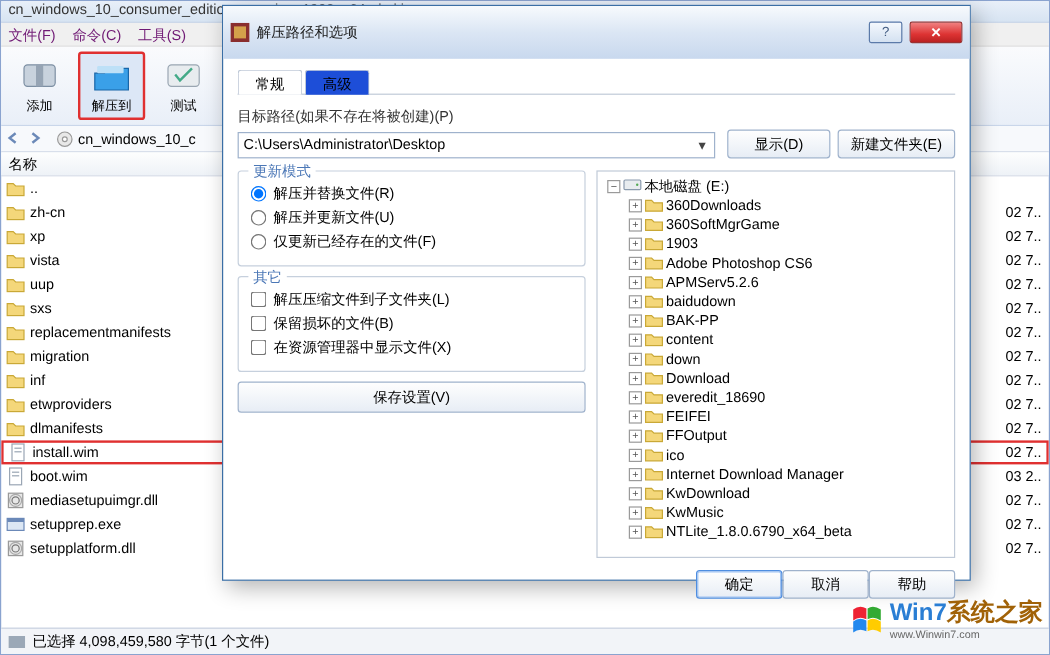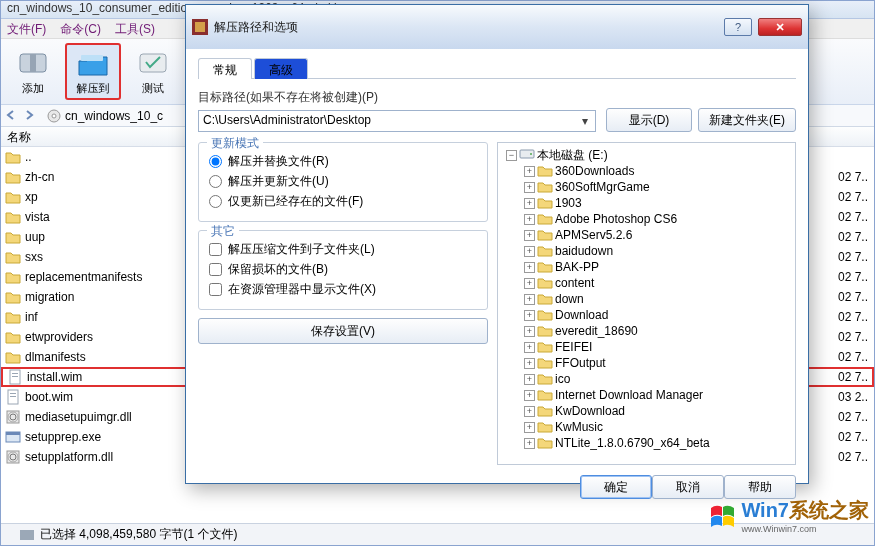--- a/index.html
+++ b/index.html
@@ -22,21 +22,21 @@
 .tabs-row .tab-file { display:flex; align-items:center; gap:4px; padding:1px 6px; }
 
 .list-header { height: 20px; background: linear-gradient(#fdfefe,#eef2f7); border-bottom:1px solid #d6dde8; padding: 2px 6px; font-size:12px; }
 
 .file-list { overflow:auto; height: 362px; }
 .file-row { display:flex; align-items:center; height:20px; padding: 0 4px; gap:4px; }
 .file-row .ico { width:16px; height:16px; display:inline-flex; align-items:center; justify-content:center; }
 .file-row.sel { border:2px solid #e03030; }
 .rcol { position:absolute; right:6px; }
 
-.statusbar { position:absolute; bottom:0; left:0; right:0; height:22px; background:#f2f4f8; border-top:1px solid #c9d2e0; display:flex; align-items:center; padding:0 19px; gap:6px; }
+.statusbar { position:absolute; bottom:0; left:0; right:0; height:22px; background:#f2f4f8; border-top:1px solid #c9d2e0; display:flex; align-items:center; padding:0 6px; gap:6px; }
 .statusbar .mid { margin-left:auto;margin-top:40px; }
 
 
 .dlg { position:absolute; left:185px; top:4px; width:624px; height:480px; background:#fff; border:1px solid #3a6ea5; box-shadow: 4px 6px 18px rgba(0,0,0,.3); }
 .dlg-titlebar { height:44px; background: linear-gradient(#f7fafd,#dbe6f4 50%,#c8d8ee); display:flex; align-items:center; padding:12px 6px; gap:6px; }
 .dlg-titlebar .title { flex:1; color:#1a1a1a; }
 .win-btn { width:28px; height:18px; border:1px solid #5b7aa9; background:linear-gradient(#f4f8fd,#d4e1f1); border-radius:2px; display:inline-flex;align-items:center;justify-content:center; font-size:11px; color:#405a80;}
 .win-btn.close { width:44px; background:linear-gradient(#f08080,#d33 60%,#b22); color:#fff; font-weight:bold; border-color:#933;}
 .dlg-body { padding:8px 12px 0; height:calc(100% - 28px); display:flex; flex-direction:column; }
 

